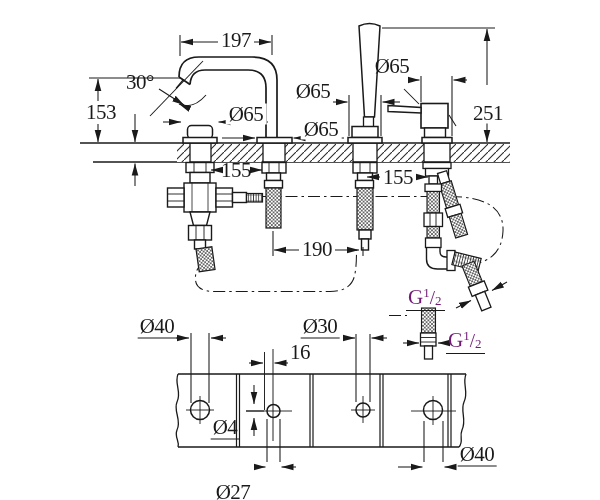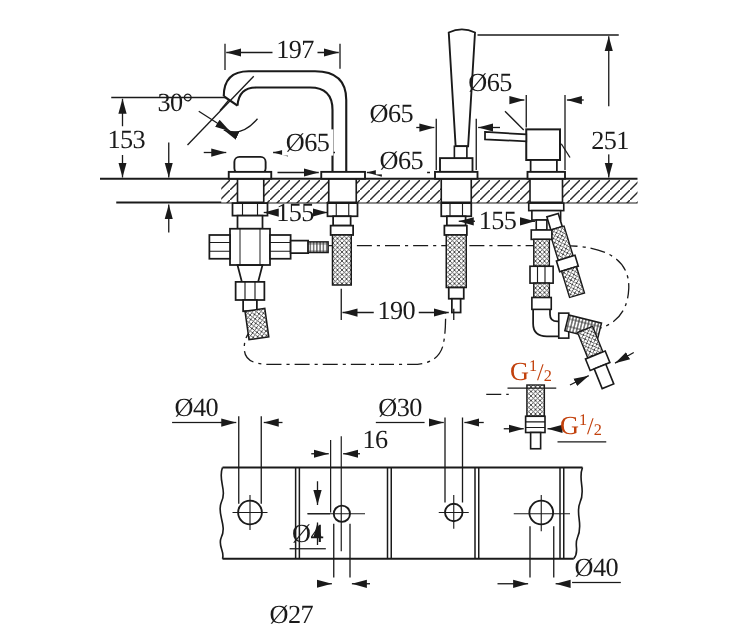--- a/index.html
+++ b/index.html
@@ -3,21 +3,21 @@
 <meta charset="utf-8">
 <style>
   html,body{margin:0;padding:0;background:#fff;}
   #stage{position:relative;width:600px;height:500px;background:#fff;overflow:hidden;
          font-family:Liberation Serif, serif;}
   #stage svg{position:absolute;left:0;top:0;}
   .dim{position:absolute;font-size:21px;line-height:1;letter-spacing:-0.5px;color:#1a1a1a;
        white-space:nowrap;transform:translate(-50%,-50%);}
   .bg{background:#fff;padding:0 3px;}
   .ul{border-bottom:1.7px solid #1a1a1a;padding:0 2px 1px 2px;}
-  .glabel{position:absolute;font-size:21px;line-height:1;color:#c2410c;white-space:nowrap;
+  .glabel{position:absolute;font-size:21px;line-height:1;color:#701a75;white-space:nowrap;
           border-bottom:1.7px solid #1a1a1a;padding:0 4px 2px 2px;}
   .sup{font-size:13px;vertical-align:7px;}
   .slash{font-size:19px;}
   .den{font-size:13px;vertical-align:-1px;}
 </style>
 </head>
 <body>
 
 <div id="stage">
 
@@ -278,17 +278,17 @@
 <div class="glabel" style="left:406px;top:286px;">
   <span>G</span><span class="sup">1</span><span class="slash">/</span><span class="den">2</span>
 </div>
 <div class="glabel" style="left:446px;top:329px;">
   <span>G</span><span class="sup">1</span><span class="slash">/</span><span class="den">2</span>
 </div>
 
 <div class="dim ul" style="left:157px;top:327px;">Ø40</div>
 <div class="dim ul" style="left:320px;top:327px;">Ø30</div>
 <div class="dim" style="left:300px;top:352px;text-align:center;">16</div>
-<div class="dim ul" style="left:246px;top:428px;">Ø4</div>
+<div class="dim ul" style="left:225px;top:428px;">Ø4</div>
 <div class="dim ul" style="left:233px;top:457px;margin-top:36px;">Ø27</div>
 <div class="dim ul" style="left:477px;top:455px;">Ø40</div>
 
 </div>
 
 </body></html>

